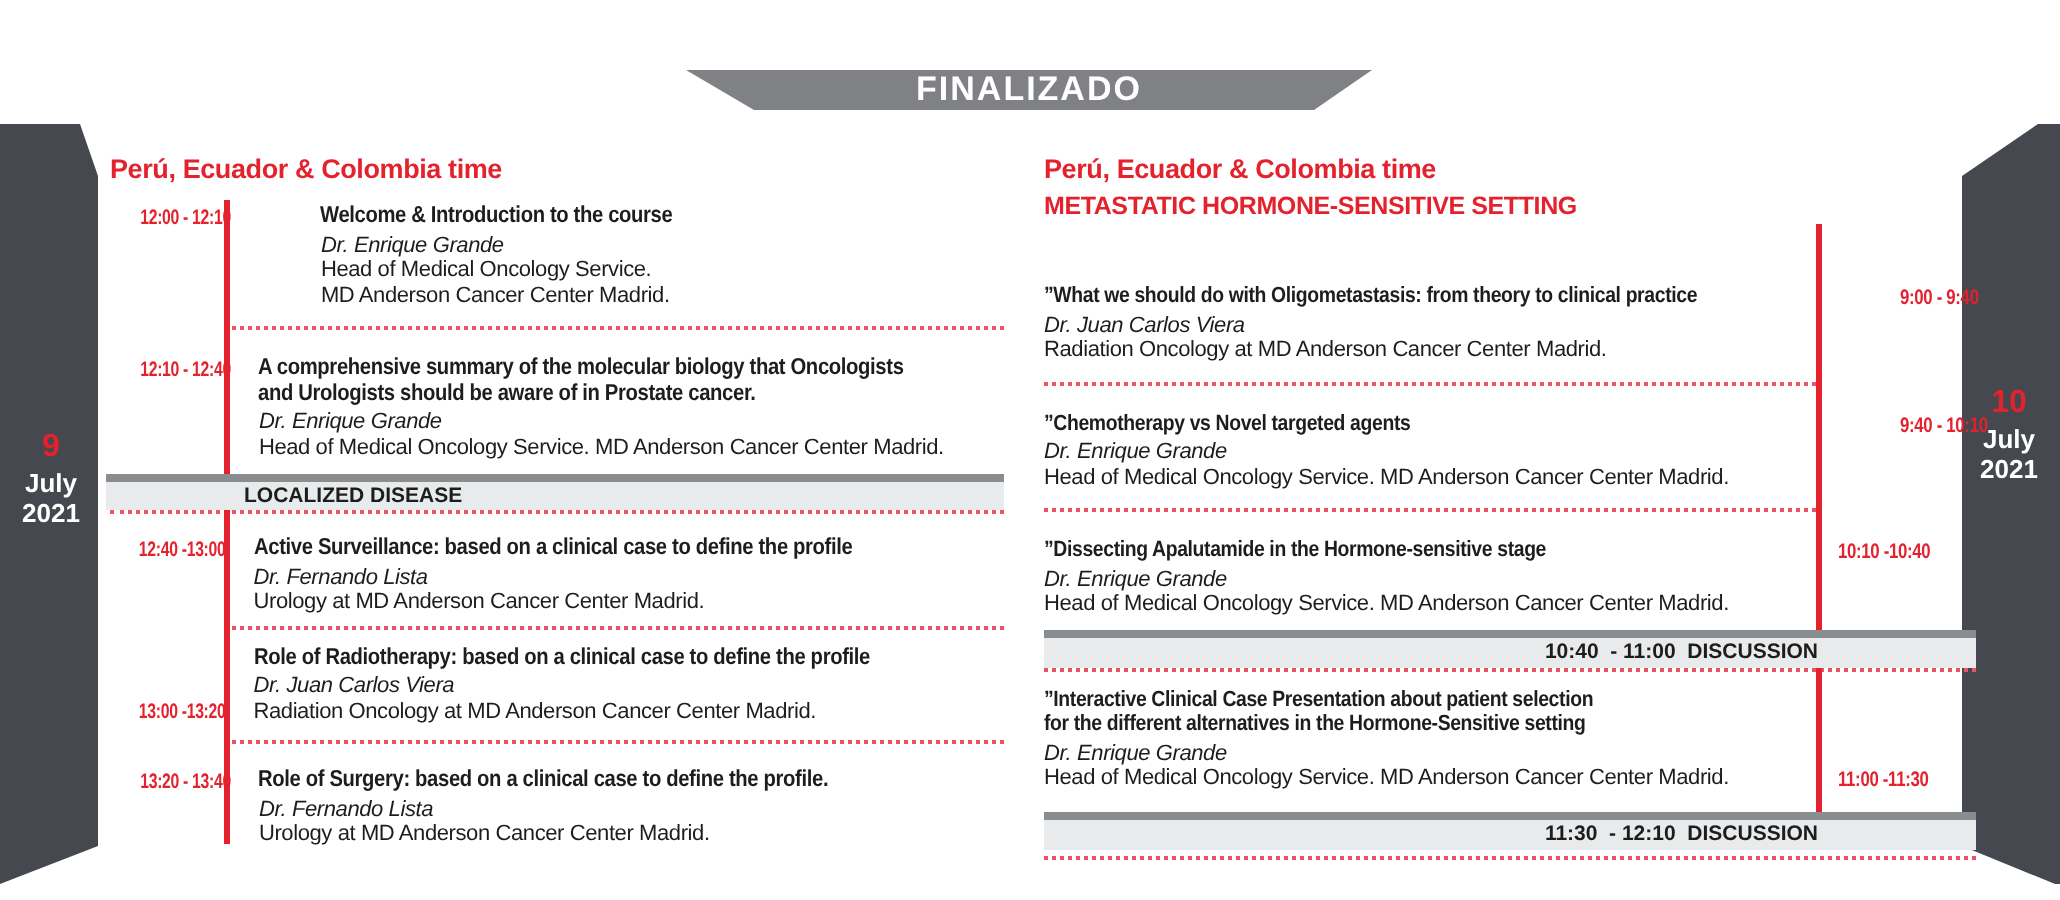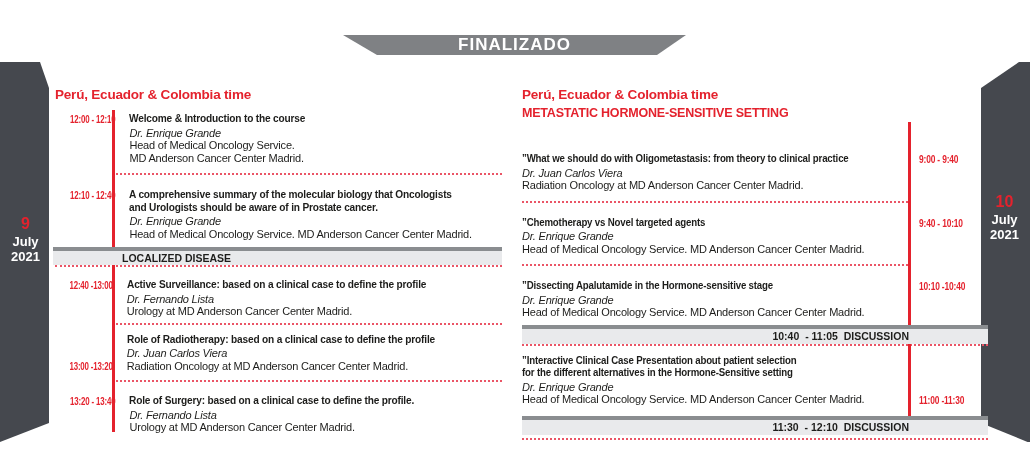--- a/index.html
+++ b/index.html
@@ -19,21 +19,21 @@
   .banner span{color:#fff;font-weight:bold;font-size:17px;letter-spacing:1px;}
   
   .side-panel{position:absolute;top:62px;width:51px;height:380px;background:#45484e;}
   .side-left{left:0;clip-path:polygon(0 0,40px 0,49px 26px,49px 361px,0 380px);}
   .side-right{left:979px;clip-path:polygon(40px 0,51px 0,51px 381px,2px 361px,2px 26px);}
   .day-block{position:absolute;width:100%;text-align:center;color:#fff;font-weight:bold;font-size:13px;line-height:15px;}
   .side-left .day-block{top:151px;}
   .side-right .day-block{top:129px;}
   .day-num{color:#e4222d;font-size:16px;line-height:21px;}
   
-  .col{position:absolute;top:88px;}
+  .col{position:absolute;top:78px;}
   .col-left{left:55px;width:447px;}
   .col-right{left:522px;width:466px;}
   .tz-header{color:#e4222d;font-weight:bold;font-size:13.5px;letter-spacing:-0.2px;line-height:14px;}
   .col-left .tz-header{margin-bottom:10px;}
   .col-right .tz-header{margin-bottom:5px;}
   .section-header{color:#e4222d;font-weight:bold;font-size:12.5px;letter-spacing:-0.2px;line-height:13px;margin-bottom:32px;}
   .items{position:relative;}
   .items-left::before{content:"";position:absolute;left:57px;top:-2px;bottom:2px;width:3px;background:#e4222d;}
   .items-right::before{content:"";position:absolute;left:386px;top:-30px;bottom:20px;width:3px;background:#e4222d;}
   
@@ -56,21 +56,21 @@
   .items .dotted.full{margin-left:0;margin-right:0;}
   
   .section-bar,.disc-bar{
     position:relative;z-index:2;background:#e9eaec;border-top:4px solid #8a8d90;
     height:15px;display:flex;align-items:center;
     font-weight:bold;font-size:10.5px;color:#1d1d1b;white-space:pre;
   }
   .section-bar{margin-left:-2px;padding-left:69px;height:14px;text-align:center;}
   .disc-bar{justify-content:flex-end;padding-right:79px;}
   
-  .pb9{padding-bottom:9px;}.pb7{padding-bottom:7px;}.pb5{padding-bottom:5px;}
+  .pb9{padding-bottom:9px;gap:31px;}.pb7{padding-bottom:7px;}.pb5{padding-bottom:5px;}
   .pb8{padding-bottom:8px;}.pb6{padding-bottom:6px;}.pb10{padding-bottom:10px;}
   .pt13{padding-top:13px;}.pt11{padding-top:11px;}.pt8{padding-top:8px;align-items:flex-end;}.pt12{padding-top:12px;}
   .mt3{margin-top:3px;}
 </style>
 </head>
 <body>
 
 <div class="banner">
   <span>FINALIZADO</span>
 </div>
@@ -181,21 +181,21 @@
     <div class="row row-r pt13 pb6">
       <div class="content">
         <div class="title">”Dissecting Apalutamide in the Hormone-sensitive stage</div>
         <div class="speaker">Dr. Enrique Grande</div>
         <div class="role">Head of Medical Oncology Service. MD Anderson Cancer Center Madrid.</div>
       </div>
       <div class="time">10:10 -10:40</div>
     </div>
 
     <div class="disc-bar">
-      <span>10:40  - 11:05  DISCUSSION</span>
+      <span>10:40  - 11:00  DISCUSSION</span>
     </div>
     <div class="dotted full"></div>
 
     <div class="row row-r pt8 pb10">
       <div class="content">
         <div class="title">”Interactive Clinical Case Presentation about patient selection
 for the different alternatives in the Hormone-Sensitive setting</div>
         <div class="speaker">Dr. Enrique Grande</div>
         <div class="role">Head of Medical Oncology Service. MD Anderson Cancer Center Madrid.</div>
       </div>

